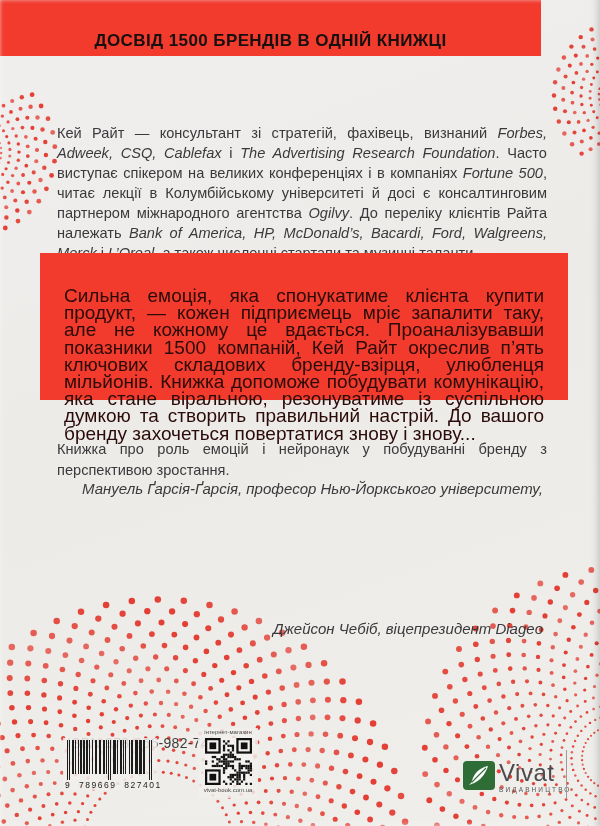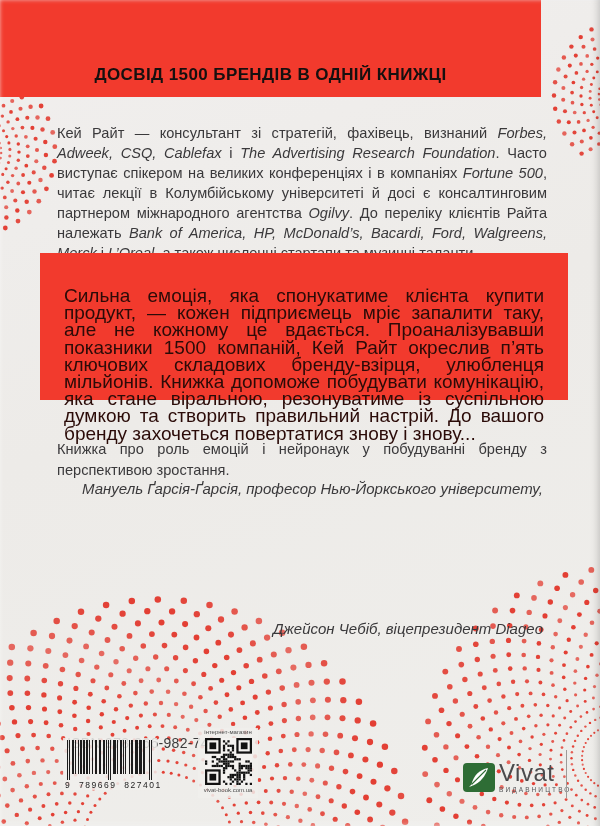--- a/index.html
+++ b/index.html
@@ -12,24 +12,24 @@
   }
   .cover::after{
     content:"";position:absolute;inset:0;z-index:9;pointer-events:none;
     box-shadow:inset -7px 0 9px -6px rgba(0,0,0,.22),
                inset 2px 0 4px -2px rgba(255,255,255,.5),
                inset 0 -5px 7px -5px rgba(255,255,255,.65),
                inset 0 3px 4px -3px rgba(255,255,255,.5);
   }
   #dots{position:absolute;left:0;top:0;z-index:0;}
   .banner{
-    position:absolute;left:0;top:0;width:541px;height:97px;z-index:2;
+    position:absolute;left:0;top:0;width:541px;height:56px;z-index:2;
     background:var(--banner-red);
     display:flex;align-items:flex-end;justify-content:center;
-    padding-bottom:12px;box-sizing:border-box;
+    padding-bottom:5px;box-sizing:border-box;
   }
   .banner-title{
     color:#16100f;font-size:17px;font-weight:700;letter-spacing:.4px;
   }
   .para,.quote{position:absolute;z-index:2;color:var(--body-text);}
   .flow{text-align:justify;}
   .p1{left:57px;top:108px;width:490px;font-size:14.6px;line-height:20px;}
   .redbox{
     position:absolute;left:40px;top:253px;width:528px;height:147px;z-index:2;
     background:var(--box-red);box-sizing:border-box;padding:15px 24px 0 24px;
@@ -44,21 +44,21 @@
   .ln{white-space:nowrap;}
 
   
   .isbn-label{position:absolute;left:67px;top:735px;z-index:3;font-size:14px;letter-spacing:.3px;color:#3c3c3c;}
   .barcode{position:absolute;left:63px;top:738px;width:94px;height:52px;z-index:3;background:rgba(240,238,236,.85);}
   .barcode svg{display:block;margin:2px 0 0 4px;}
   .bardigits{font-size:8.5px;color:#222;letter-spacing:1.5px;word-spacing:4px;margin:0 0 0 2px;white-space:nowrap;}
   .qr-wrap{position:absolute;left:198px;top:728px;width:60px;height:70px;z-index:3;background:rgba(240,238,236,.85);text-align:center;}
   .qr-caption{font-size:6px;color:#4a4a4a;line-height:9px;white-space:nowrap;}
   .qr-wrap svg{display:block;margin:1px auto;}
-  .publisher{position:absolute;left:463px;top:761px;z-index:3;display:flex;align-items:center;}
+  .publisher{position:absolute;left:463px;top:761px;z-index:3;display:flex;align-items:flex-start;}
   .pub-mark{width:32px;height:29px;background:var(--publisher-green);border-radius:4px;flex:none;}
   .pub-text{margin-left:4px;}
   .pub-name{font-size:24px;line-height:24px;color:#4b4b4d;letter-spacing:.5px;}
   .pub-sub{font-size:6.5px;letter-spacing:2.1px;color:#55565a;margin-top:1px;}
   .pub-divider{position:absolute;left:566px;top:750px;width:1px;height:48px;background:#9d9b98;z-index:3;}
 </style>
 </head>
 <body>
 
 <div class="cover">

